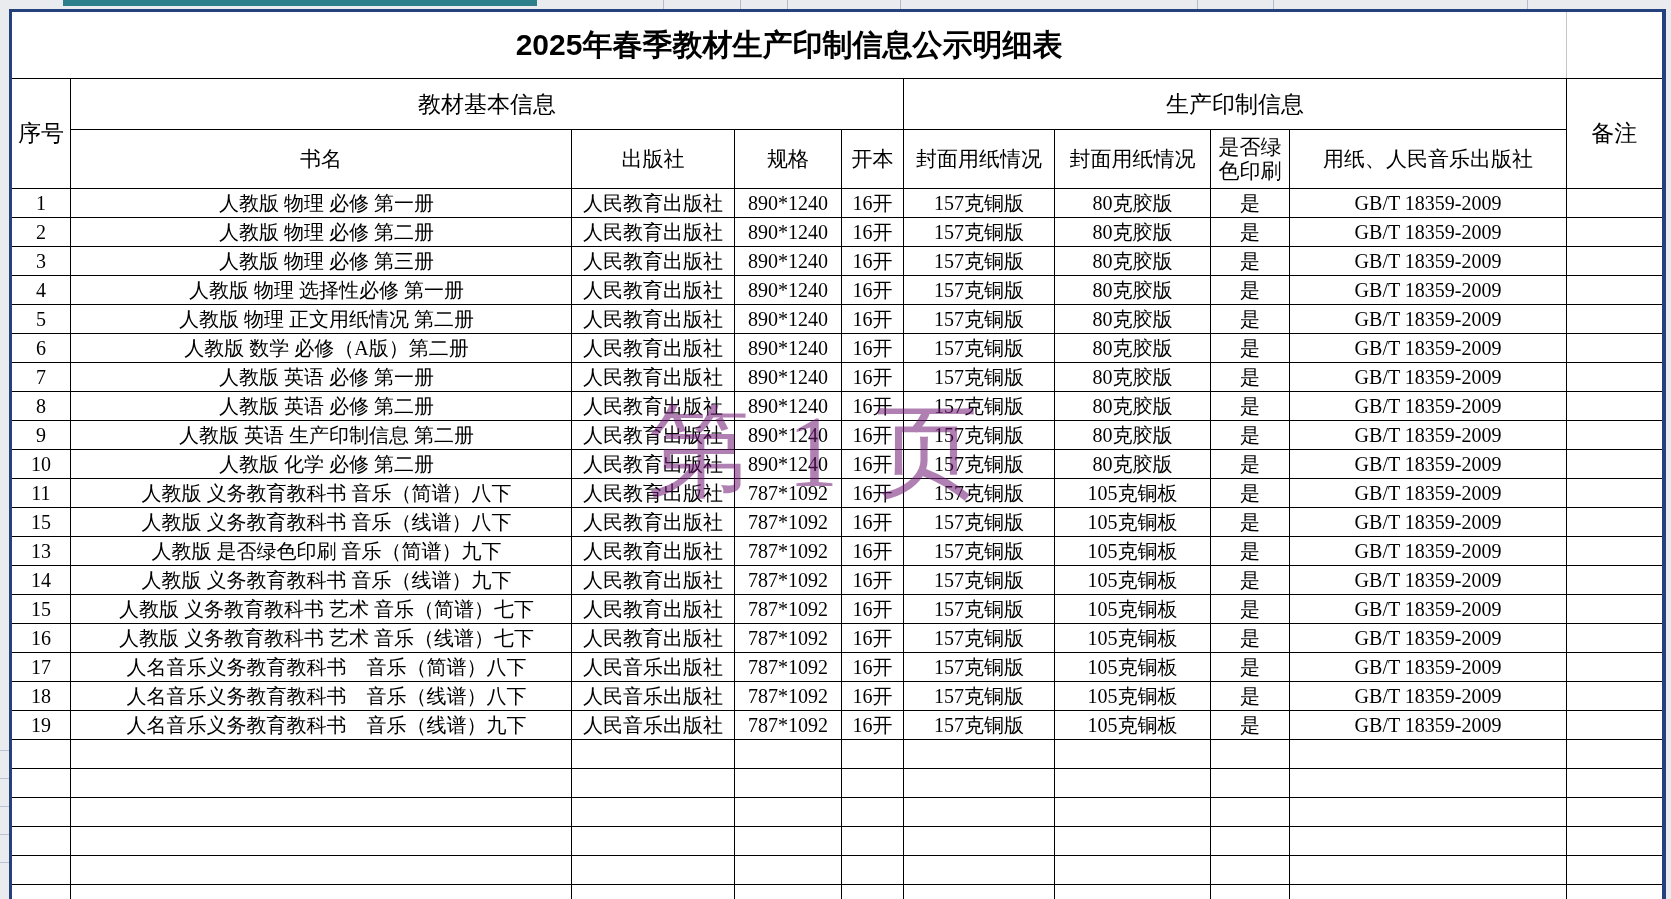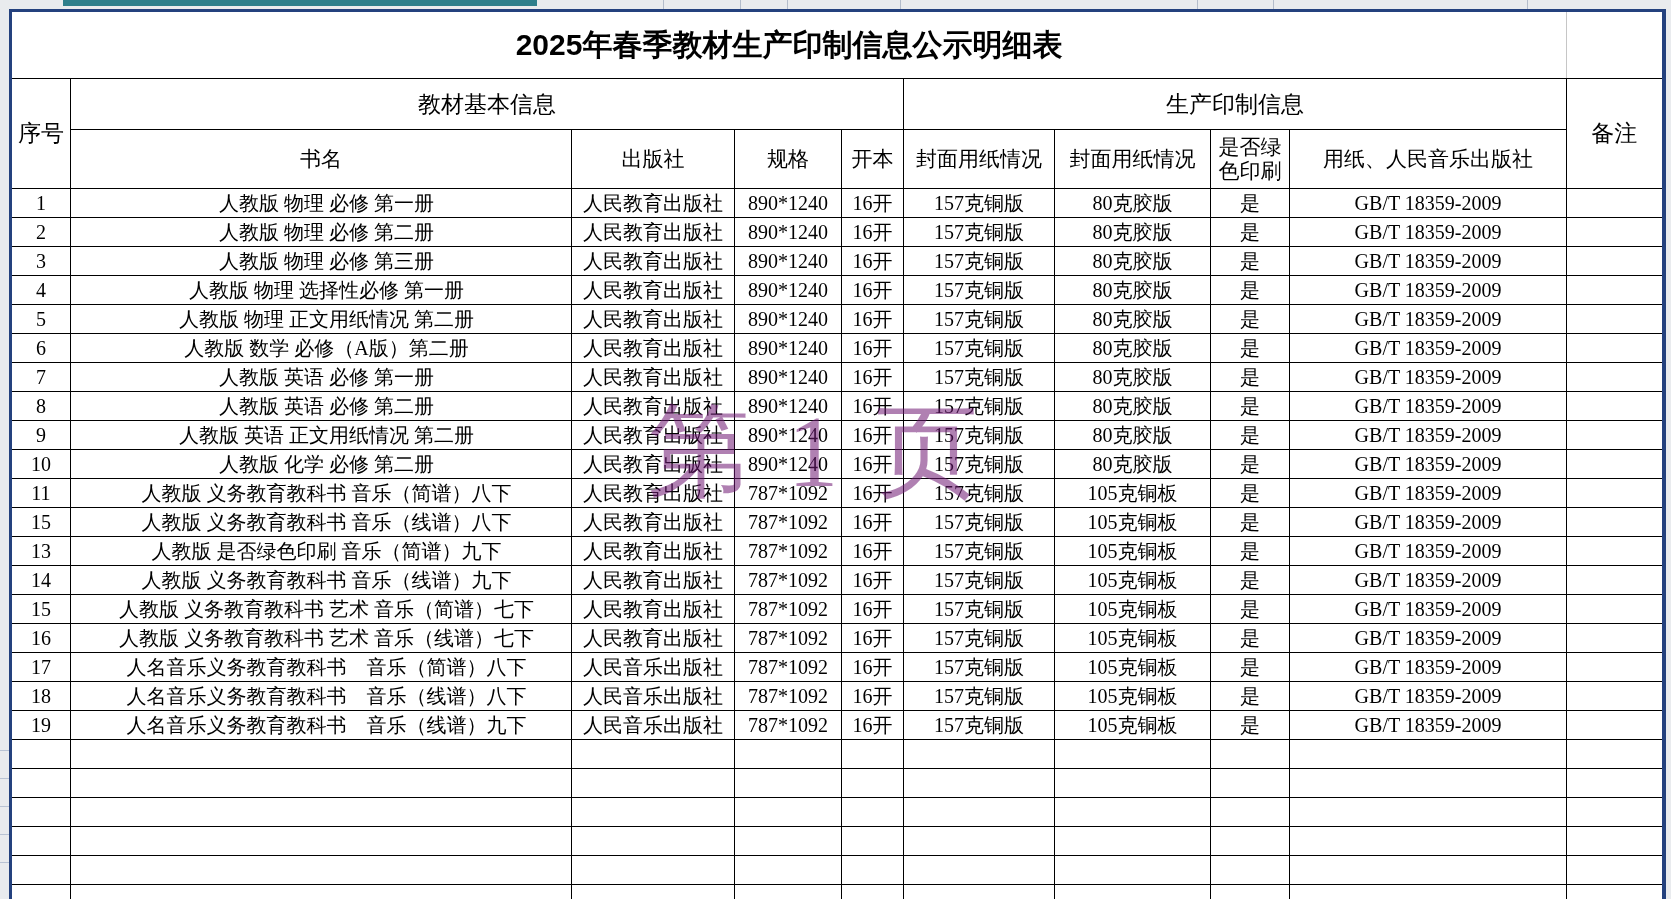--- a/index.html
+++ b/index.html
@@ -216,21 +216,21 @@
         <td>890*1240</td>
         <td>16开</td>
         <td>157克铜版</td>
         <td>80克胶版</td>
         <td>是</td>
         <td>GB/T 18359-2009</td>
         <td></td>
       </tr>
       <tr class="data-row">
         <td>9</td>
-        <td class="cell-book">人教版 英语 正文用纸情况 第二册</td>
+        <td class="cell-book">人教版 英语 生产印制信息 第二册</td>
         <td>人民教育出版社</td>
         <td>890*1240</td>
         <td>16开</td>
         <td>157克铜版</td>
         <td>80克胶版</td>
         <td>是</td>
         <td>GB/T 18359-2009</td>
         <td></td>
       </tr>
       <tr class="data-row">

